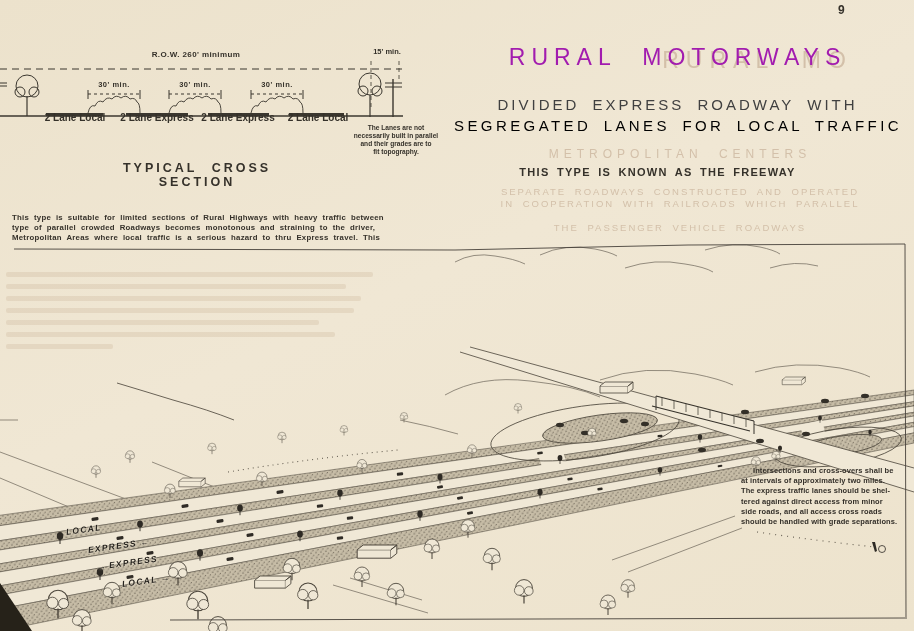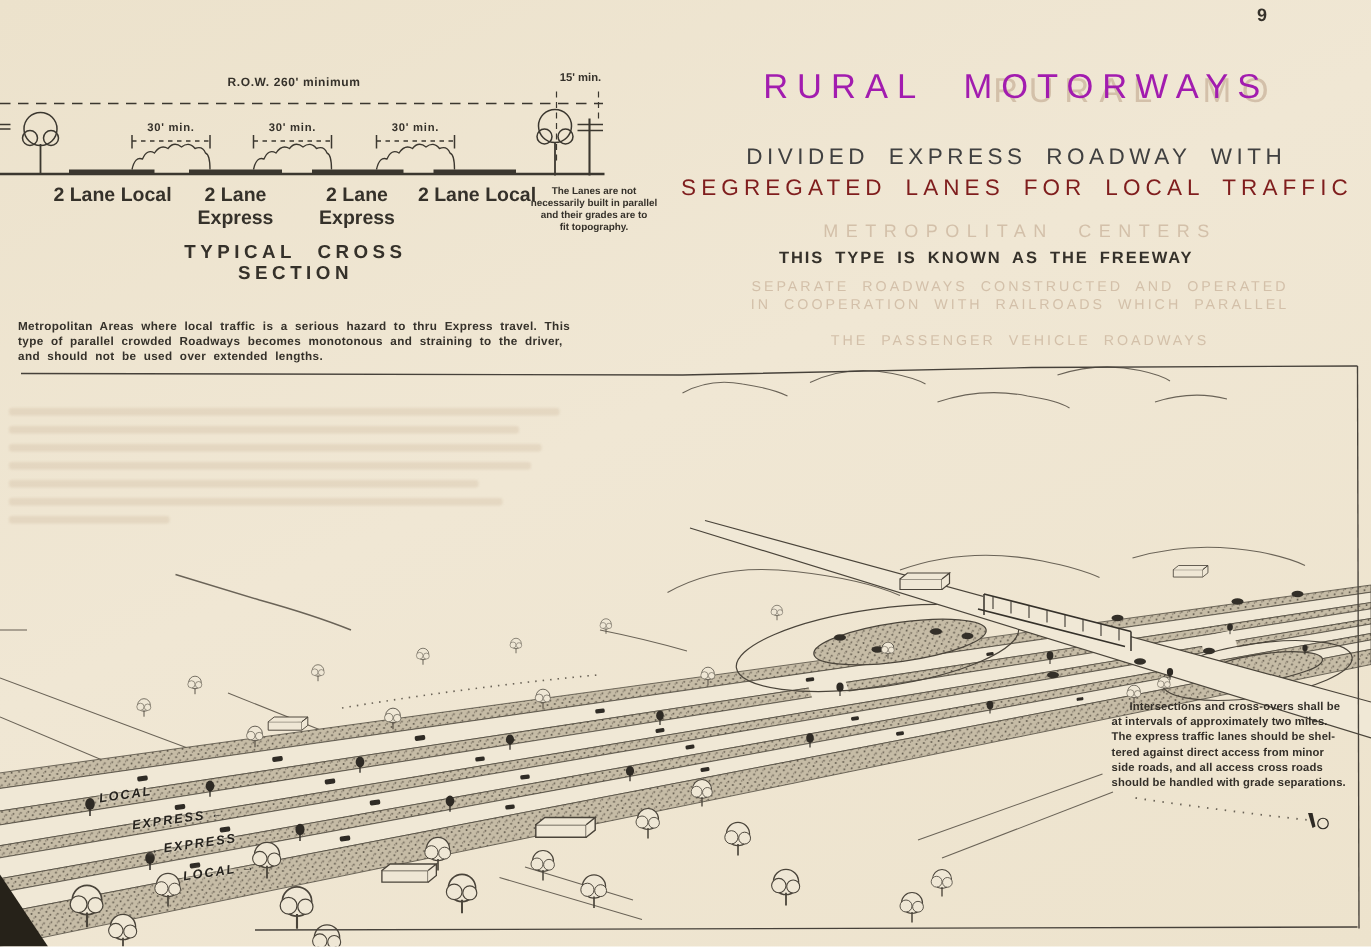--- a/index.html
+++ b/index.html
@@ -7,34 +7,34 @@
     width:914px;height:631px;position:relative;overflow:hidden;
     background:linear-gradient(155deg,#ece2cc 0%,#f0e7d4 45%,#ede3cd 100%);
     font-family:"Liberation Sans",sans-serif;color:#35312a;
   }
   .abs{position:absolute;}
   .ctr{text-align:center;}
   
   .page-num{left:838px;top:3px;font-size:12px;font-weight:bold;letter-spacing:1px;}
   .main-title{left:450px;top:44px;width:455px;font-size:23px;letter-spacing:6px;word-spacing:14px;color:#a21caf;}
   .sub1{left:450px;top:96px;width:455px;font-size:15px;letter-spacing:3px;word-spacing:6px;color:#404040;}
-  .sub2{left:448px;top:117px;width:460px;font-size:15px;letter-spacing:3.4px;word-spacing:5px;color:#7f1d1d;}
+  .sub2{left:448px;top:117px;width:460px;font-size:15px;letter-spacing:3.4px;word-spacing:5px;color:#000000;}
   .tagline{left:430px;top:166px;width:455px;font-size:11px;font-weight:bold;letter-spacing:1.3px;word-spacing:3px;}
   
   .ghost{color:rgba(188,160,134,.55);filter:blur(.4px);}
   .ghost-head{left:530px;top:47px;width:455px;font-size:23px;letter-spacing:7px;word-spacing:14px;z-index:0;}
   .ghost-center{left:480px;top:147px;width:400px;font-size:12px;letter-spacing:5px;word-spacing:8px;}
   .ghost-n{left:470px;width:420px;font-size:9.5px;letter-spacing:2px;word-spacing:4px;}
   .ghost-bars{left:6px;top:272px;width:382px;}
   .ghost-bar{height:5px;margin:0 0 7px 0;background:rgba(190,163,132,.22);filter:blur(.7px);border-radius:2px;}
   
   .cs-row{left:120px;top:50px;width:152px;font-size:8px;font-weight:bold;letter-spacing:.4px;}
   .cs-off{left:366px;top:47px;width:42px;font-size:7.5px;font-weight:bold;}
   .cs-dim{top:80px;width:72px;font-size:7.5px;font-weight:bold;letter-spacing:.5px;}
-  .cs-lane{top:122px;width:92px;font-size:13px;font-weight:bold;}
+  .cs-lane{top:112px;width:92px;font-size:10px;font-weight:bold;}
   .cs-note{left:347px;top:124px;width:98px;font-size:6.6px;font-weight:bold;line-height:8px;}
   .cs-head{left:92px;top:141px;width:210px;font-size:12.5px;font-weight:bold;letter-spacing:3px;word-spacing:8px;margin-top:20px;}
   
   .intro{left:12px;top:213px;width:372px;font-size:7.8px;font-weight:bold;letter-spacing:.25px;word-spacing:2.5px;line-height:10px;}
   
   .anno{left:741px;top:466px;width:170px;font-size:7.5px;font-weight:bold;line-height:10.2px;letter-spacing:.1px;color:#332f29;}
   .anno .l0{padding-left:12px;}
   
   .road-label{font-size:8.5px;font-weight:bold;font-style:italic;letter-spacing:1.3px;color:#26231e;
     transform:rotate(-8deg);transform-origin:left center;white-space:nowrap;
@@ -340,23 +340,23 @@
 <div class="abs cs-lane ctr" style="left:272px;">2 Lane Local</div>
 <div class="abs cs-note ctr">
   <div>The Lanes are not</div>
   <div>necessarily built in parallel</div>
   <div>and their grades are to</div>
   <div>fit topography.</div>
 </div>
 <div class="abs cs-head ctr">TYPICAL CROSS SECTION</div>
 
 <div class="abs intro">
+  <div>This type is suitable for limited sections of Rural Highways with heavy traffic between</div>
+  <div>type of parallel crowded Roadways becomes monotonous and straining to the driver,</div>
   <div>Metropolitan Areas where local traffic is a serious hazard to thru Express travel. This</div>
-  <div>type of parallel crowded Roadways becomes monotonous and straining to the driver,</div>
-  <div>and should not be used over extended lengths.</div>
 </div>
 
 <div class="abs anno">
   <div class="l0">Intersections and cross-overs shall be</div>
   <div>at intervals of approximately two miles.</div>
   <div>The express traffic lanes should be shel-</div>
   <div>tered against direct access from minor</div>
   <div>side roads, and all access cross roads</div>
   <div>should be handled with grade separations.</div>
 </div>

